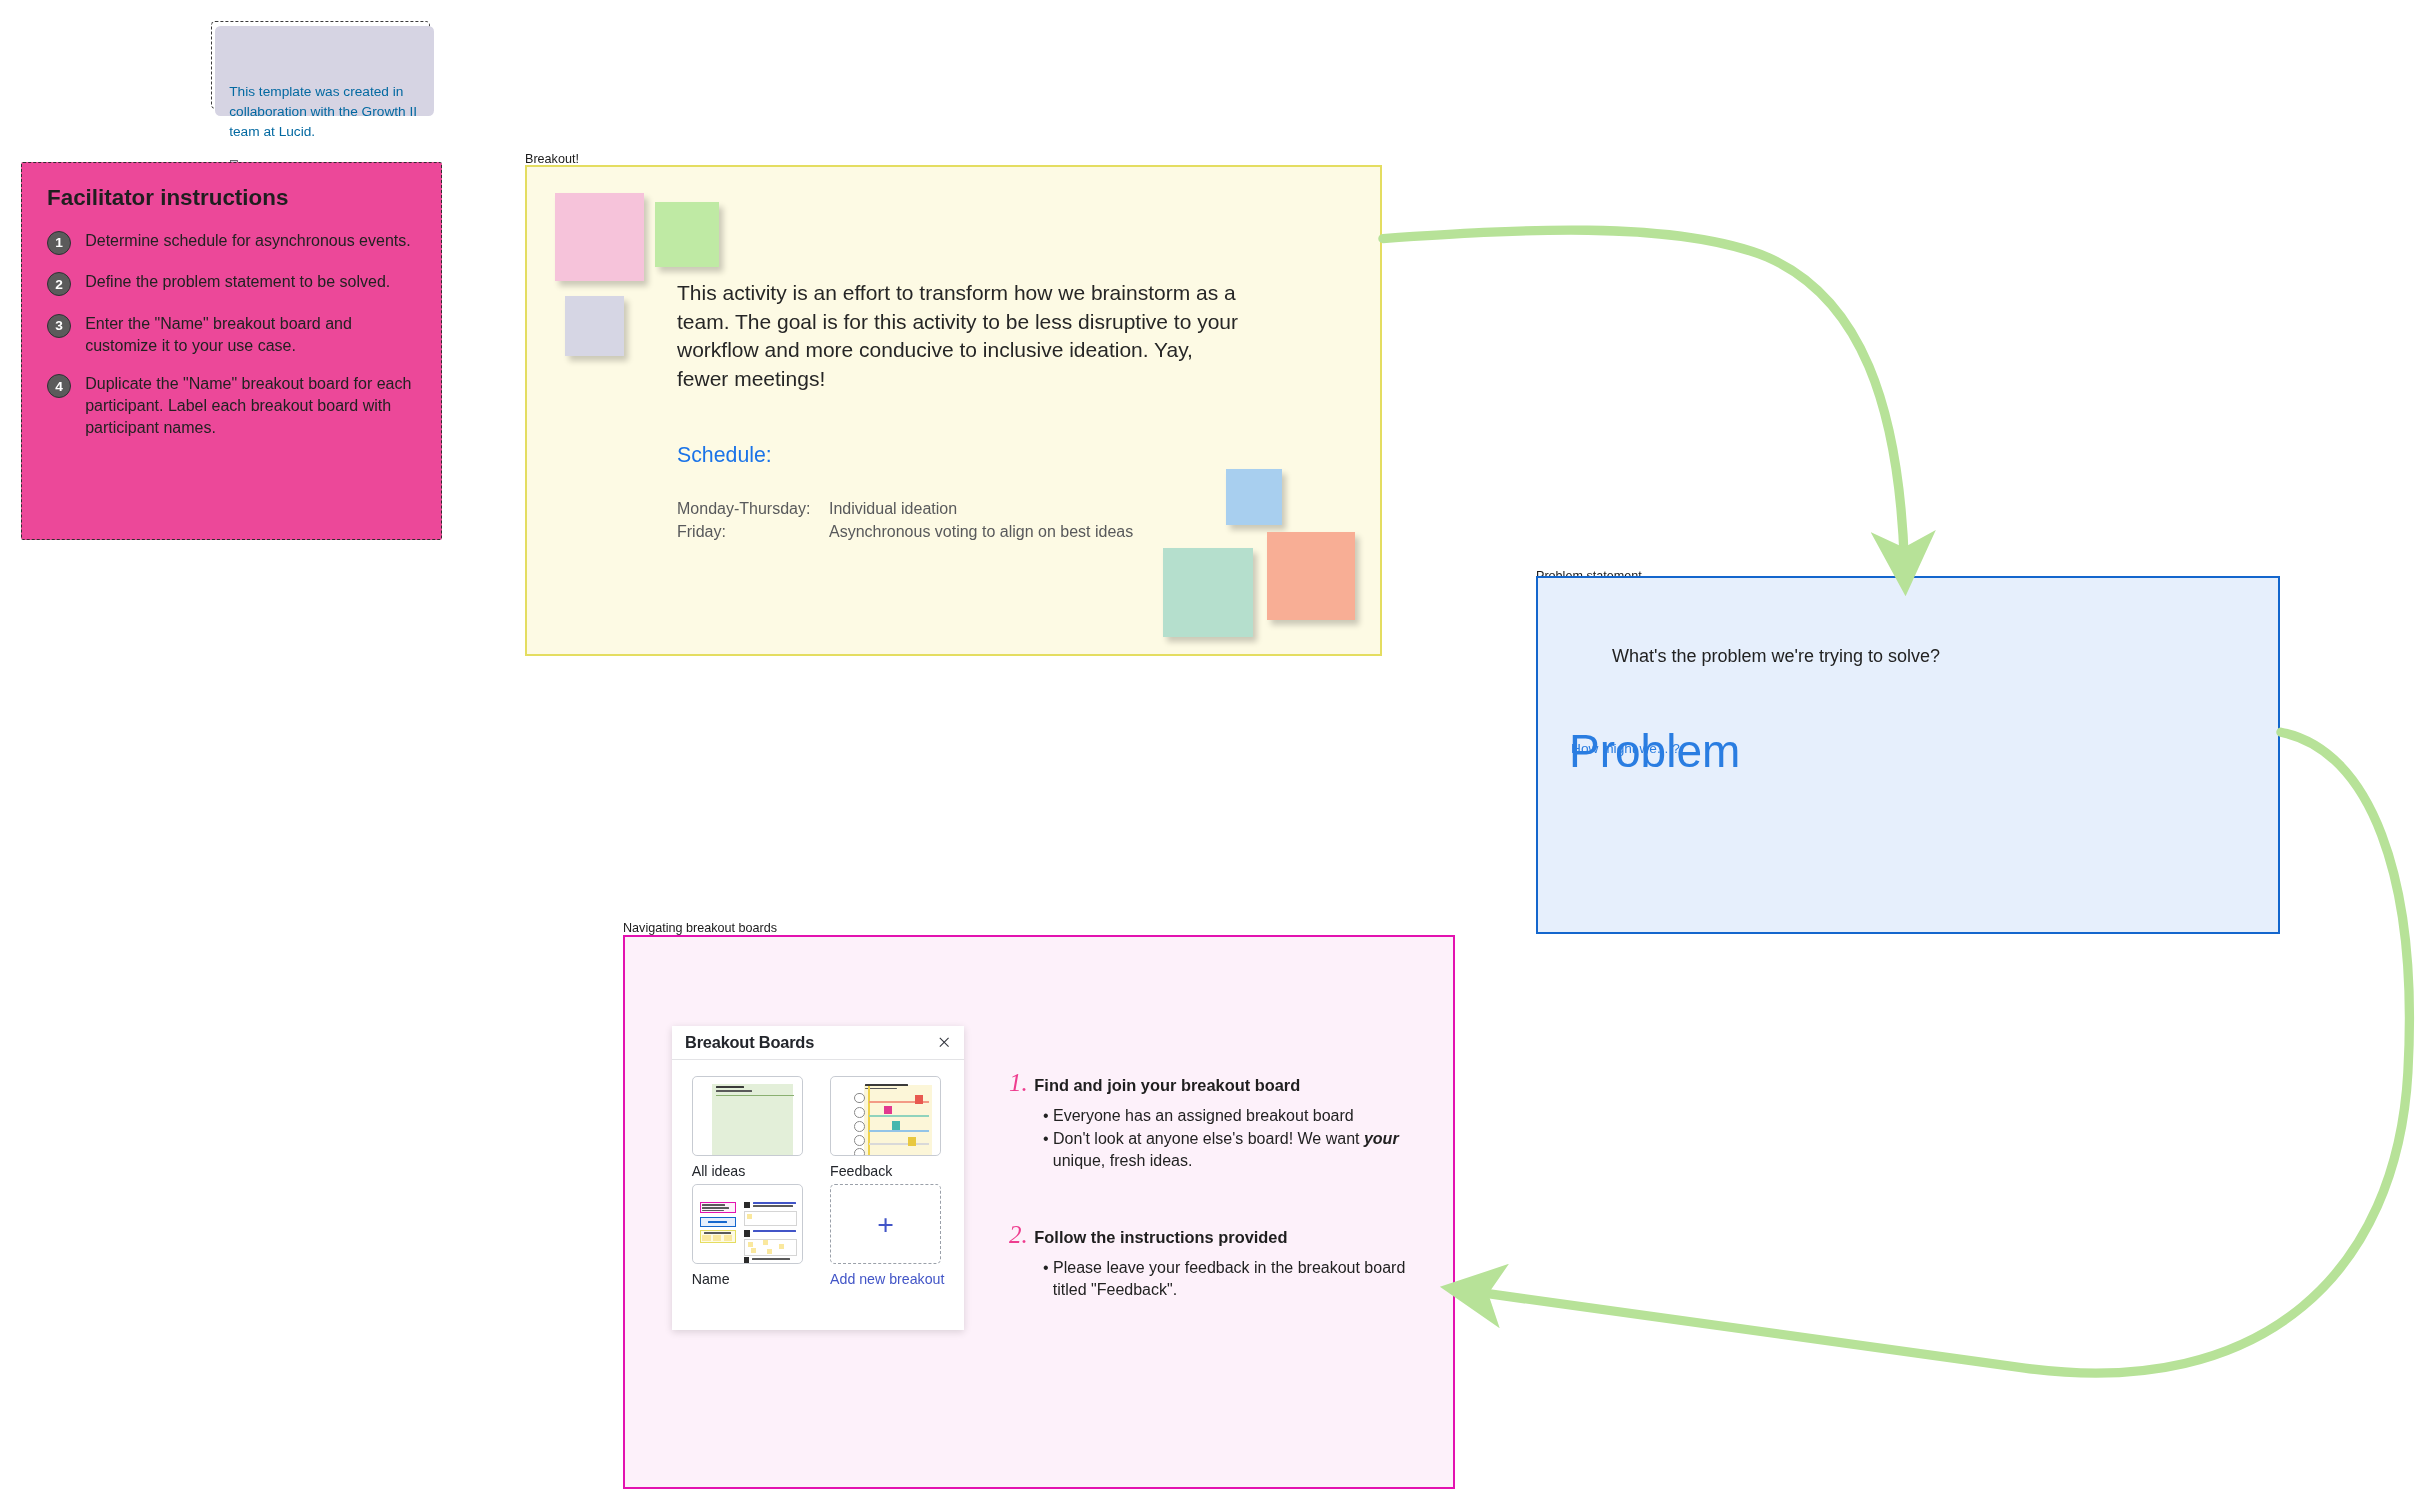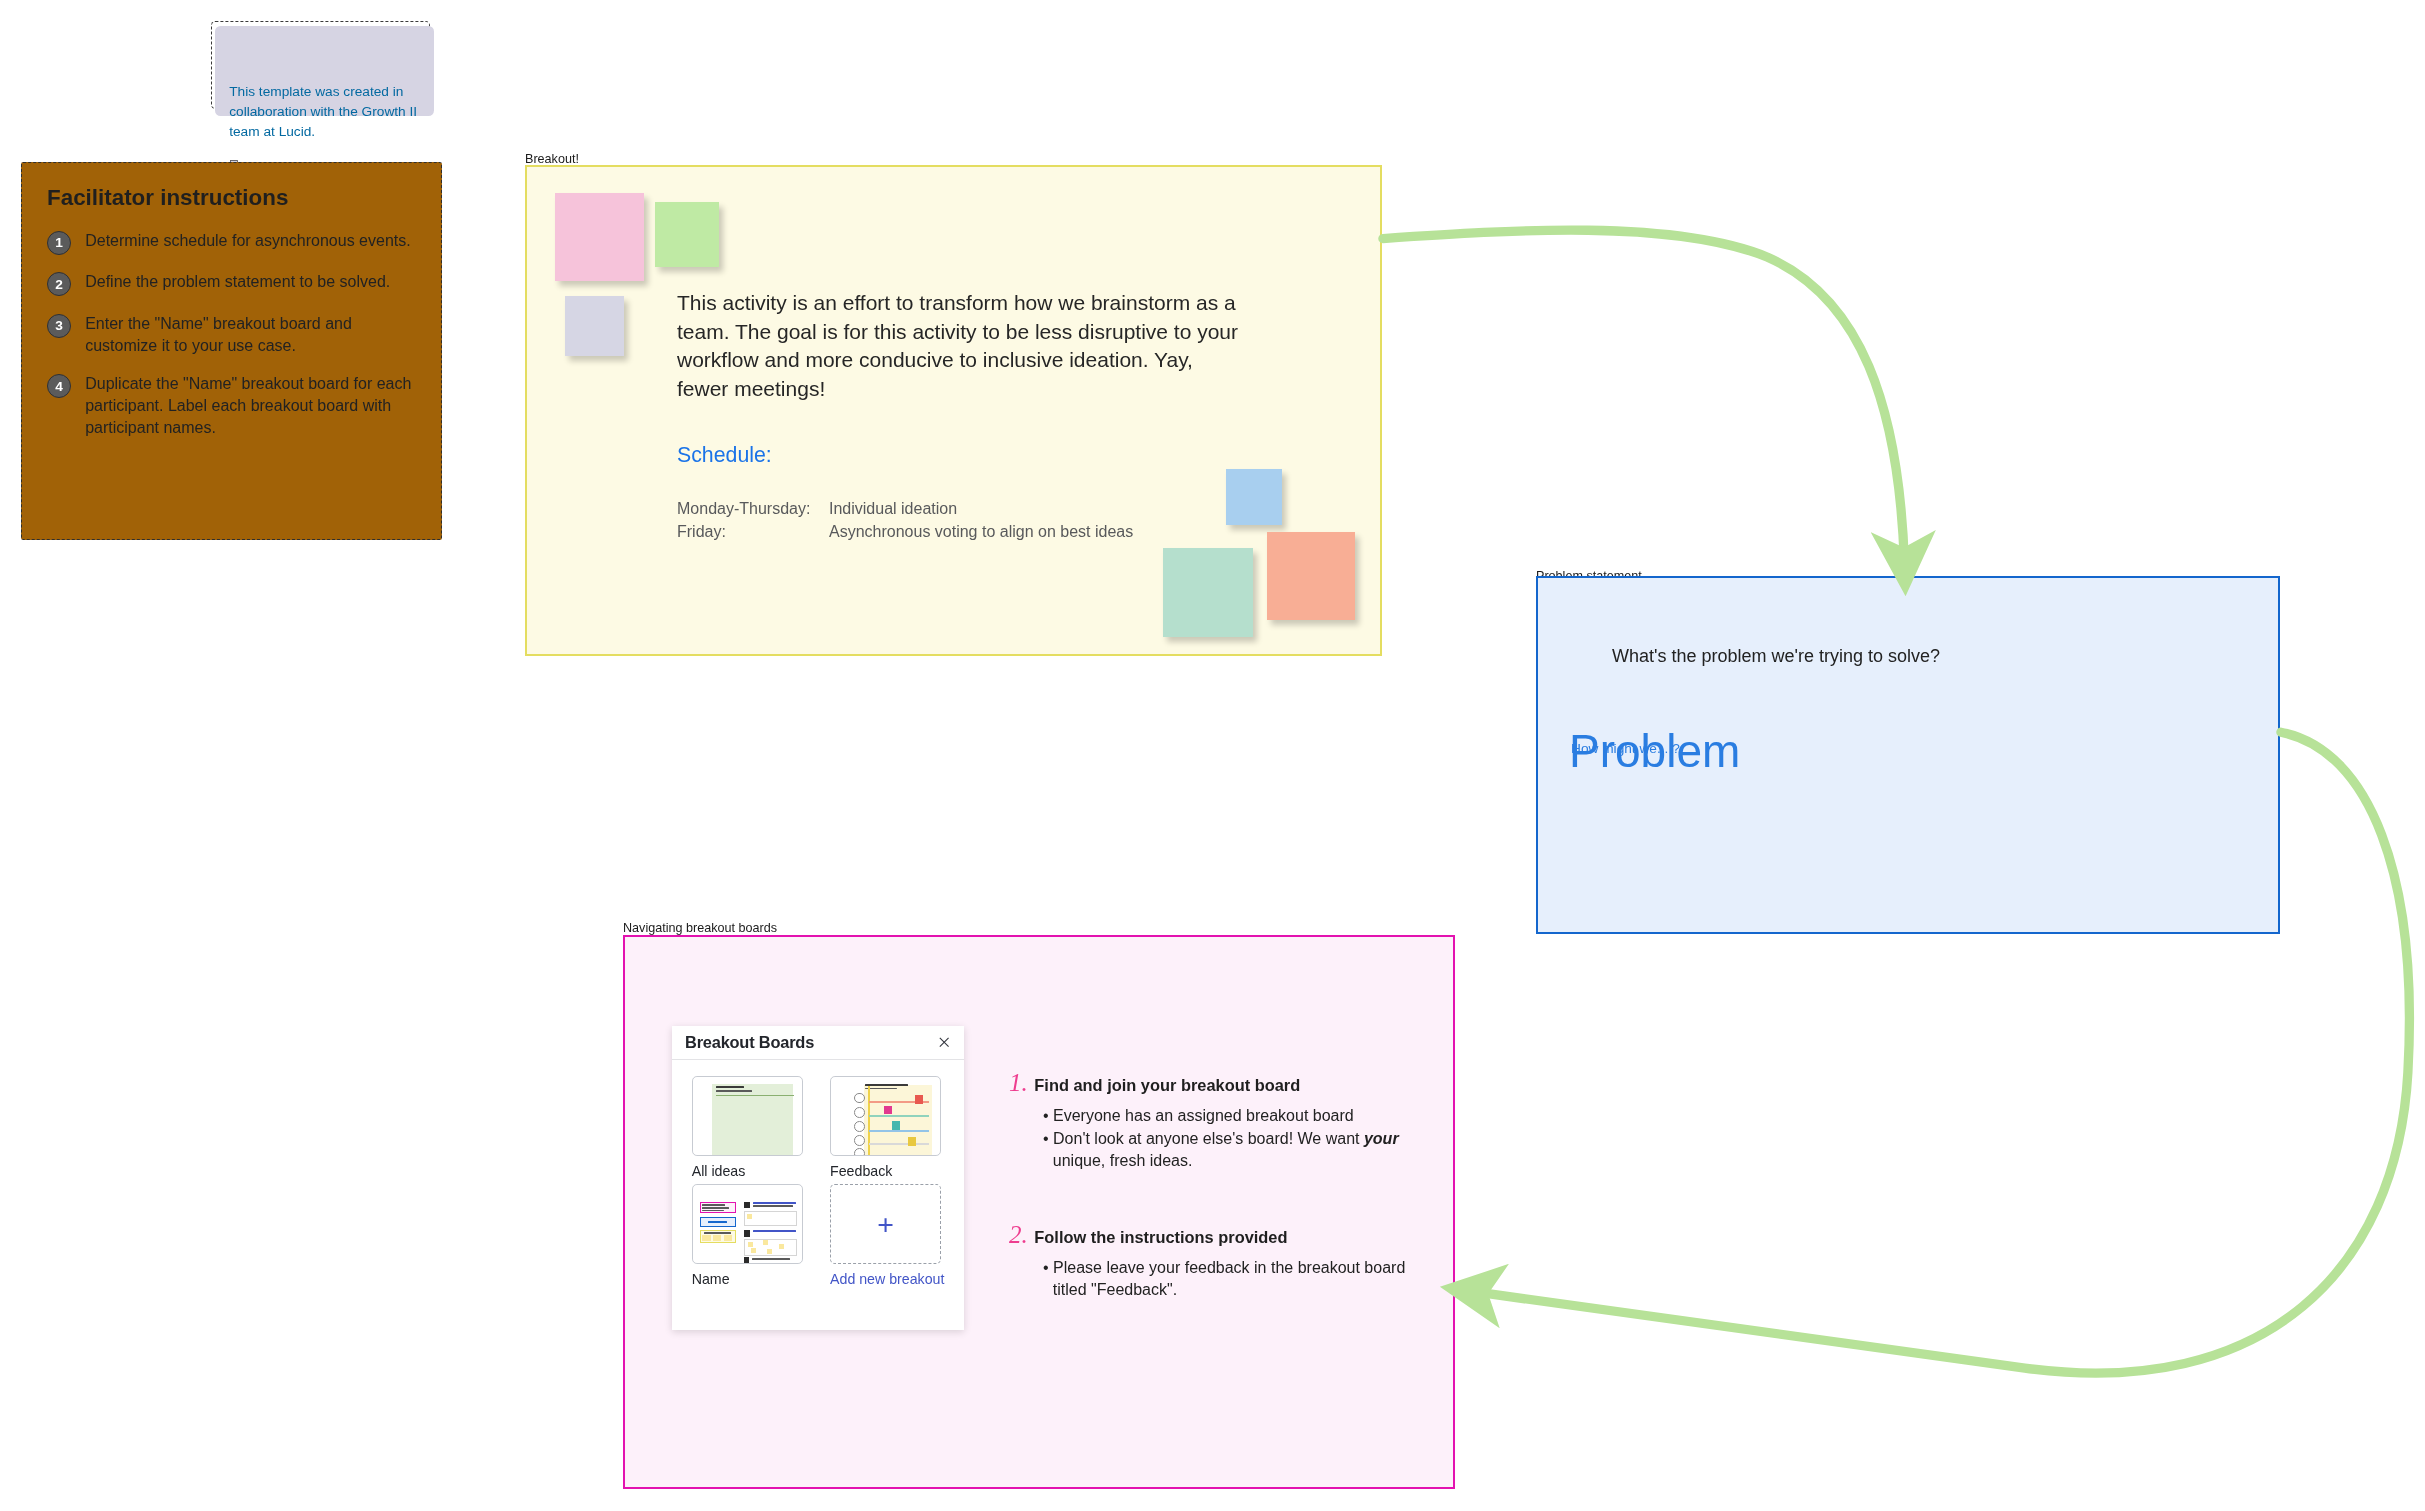--- a/index.html
+++ b/index.html
@@ -33,21 +33,21 @@
   .lucid-word{
     font-size:24px; font-weight:bold; color:#1c1d23; letter-spacing:-0.7px;
     font-family:"Liberation Sans", sans-serif;
     margin-top:8px;
   }
 
   
   #facilitator{
     left:21px; top:162px; width:421px; height:378px;
     border:1.6px dashed #2f2f2f; border-radius:2.2px; box-sizing:border-box;
-    background:#a16207; padding:22px 25px 0 25px;
+    background:#ec4899; padding:22px 25px 0 25px;
   }
   #facilitator-title{
     font-size:22.4px; font-weight:bold; color:#1f1f1f; margin-bottom:18.6px;
   }
   .fac-row{display:flex; align-items:flex-start; margin-bottom:16.4px;}
   .fac-badge{
     flex:0 0 auto; width:24px; height:24px; border-radius:50%;
     background:#5b5b5b; border:1.6px solid #2f3033; box-sizing:border-box;
     color:#fff; font-size:13.7px; font-weight:bold;
     display:flex; align-items:center; justify-content:center;
@@ -68,21 +68,21 @@
   }
   .sticky{position:absolute; box-shadow:3.8px 4.9px 6px rgba(0,0,0,.20);}
   #s-pink   {left:555px; top:193px;  width:89px; height:88px; background:#f6c3da;}
   #s-green  {left:655px; top:202px;  width:64px; height:65px; background:#bfeaa4;}
   #s-lav    {left:565px; top:296px;  width:59px; height:60px; background:#d6d6e4;}
   #s-blue   {left:1226px; top:469px;  width:56px; height:56px; background:#a8cfef;}
   #s-mint   {left:1163px; top:548px; width:90px; height:89px; background:#b5dfcd;}
   #s-salmon {left:1267px; top:532px;  width:88px; height:88px; background:#f8ae95;}
 
   #welcome-body{
-    position:absolute; left:677px; top:289px; width:564px;
+    position:absolute; left:677px; top:279px; width:564px;
     font-size:21px; line-height:1.36; color:#262626;
   }
   #schedule-head{
     position:absolute; left:677px; top:443px;
     font-size:21.3px; color:#1a73e8;
   }
   #schedule-table{
     position:absolute; left:677px; top:497px;
     font-size:16px; color:#58595b; line-height:1.45;
   }

